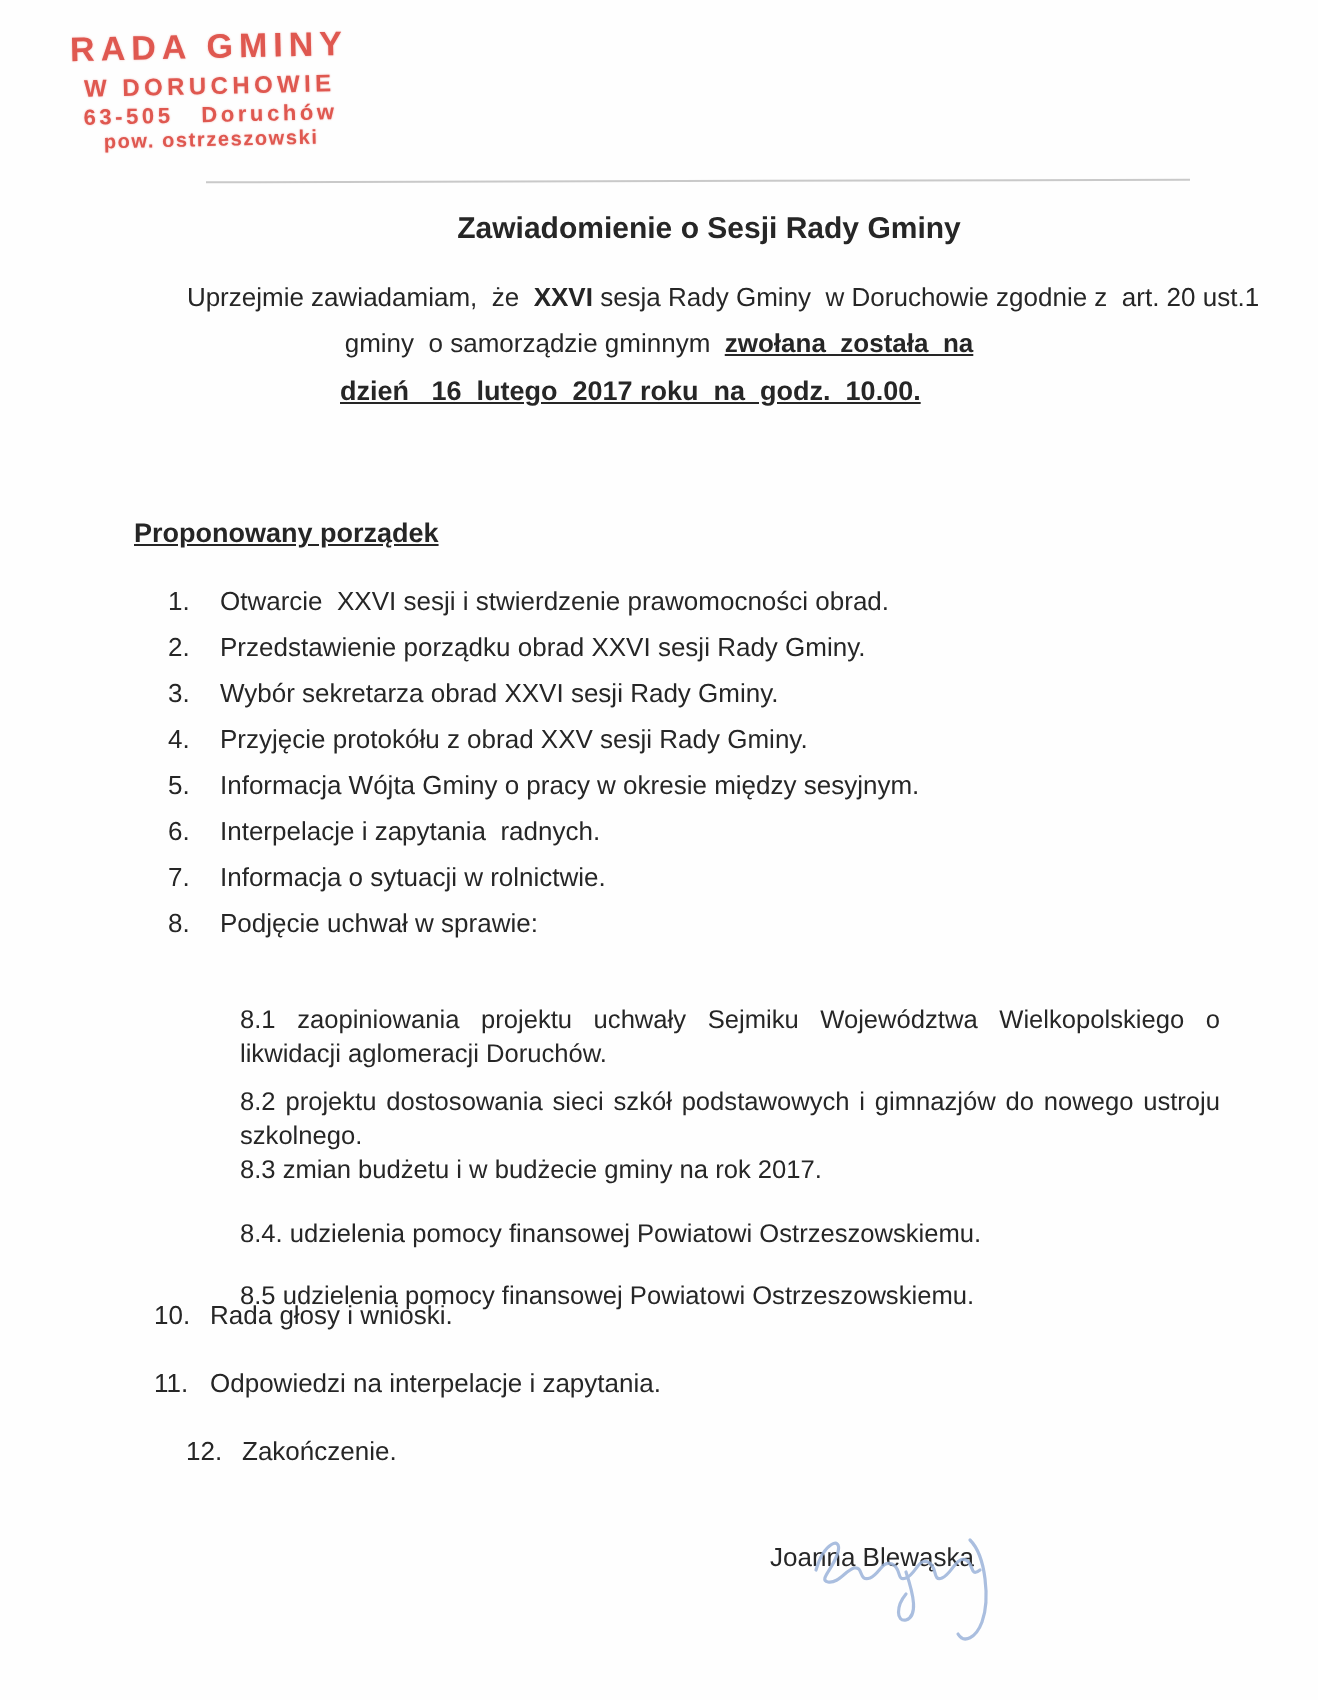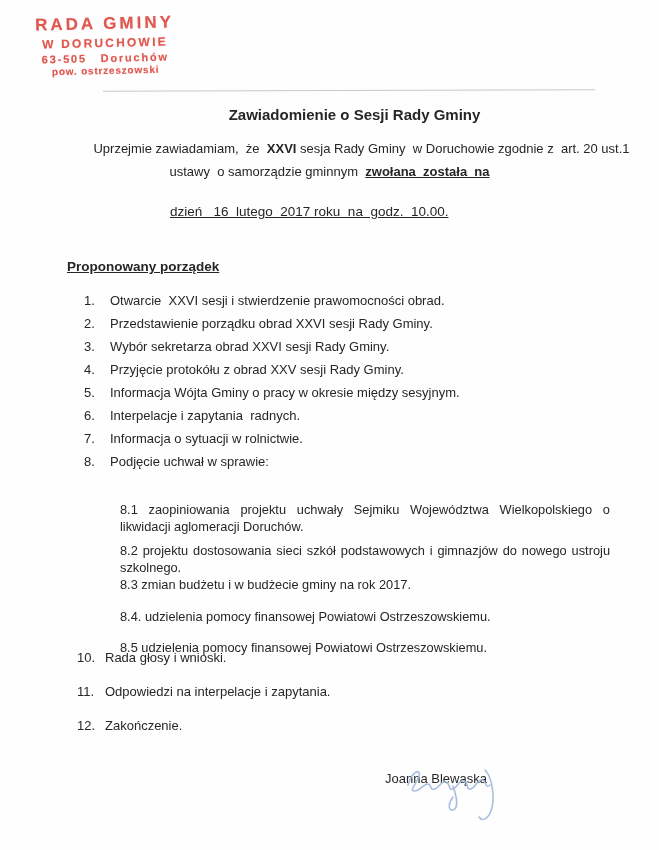--- a/index.html
+++ b/index.html
@@ -27,22 +27,22 @@
                background:#c9c9c9; transform:rotate(-.15deg); }
 
   .title { position:absolute; left:0; top:106px; width:100%;
            text-align:center; font-size:15px; font-weight:bold;padding-left:25px; }
 
   .intro1 { position:absolute; left:0; top:141px; width:100%; text-align:center; font-size:13px;padding-left:32px; }
   .intro2 { position:absolute; left:0; top:164px; width:100%; text-align:center; font-size:13px; }
   .b { font-weight:bold; }
   .bu { font-weight:bold; text-decoration:underline; }
 
-  .date-line { position:absolute; left:170px; top:204px; font-size:13.5px;
-               font-weight:normal; text-decoration:underline; }
+  .date-line { position:absolute; left:170px; top:188px; font-size:13.5px;
+               font-weight:bold; text-decoration:underline; }
 
   .location { position:absolute; left:67px; top:226px; font-size:13px; font-weight:bold; }
 
   .agenda-heading { position:absolute; left:67px; top:259px; font-size:13.5px;
                     font-weight:bold; text-decoration:underline; }
 
   .agenda { position:absolute; left:84px; top:293px; font-size:13px; }
   .agenda-item { display:flex; height:23px; line-height:15px; }
   .agenda-item .num { width:26px; flex:none; }
 
@@ -51,21 +51,21 @@
   .sub-1 { top:488px; }
   .sub-2 { top:529px; }
   .sub-3 { top:563px; }
   .sub-4 { top:595px; }
   .sub-5 { top:626px; }
 
   .tail-item { position:absolute; left:77px; font-size:13px; display:flex; }
   .tail-item .num { width:28px; flex:none; }
   .tail-1 { top:650px; }
   .tail-2 { top:684px; }
-  .tail-3 { top:718px; }
+  .tail-3 { top:718px;margin-left:16px; }
 
   .signature { position:absolute; left:350px; top:764px; width:200px;
                text-align:center; font-size:13px; }
   .sig-name { margin-top:7px; transform:translateX(-14px); }
   .sig-ink { position:absolute; left:398px; top:764px; width:115px; height:64px; }
 </style>
 </head>
 <body>
 
 <div class="page">
@@ -75,21 +75,21 @@
     <div class="stamp-l2">W DORUCHOWIE</div>
     <div class="stamp-l3">63-505 Doruchów</div>
     <div class="stamp-l4">pow. ostrzeszowski</div>
   </div>
 
   <div class="scan-line"></div>
 
   <div class="title">Zawiadomienie o Sesji Rady Gminy</div>
 
   <div class="intro1 pre"><span>Uprzejmie zawiadamiam,  że  </span><span class="b">XXVI</span><span> sesja Rady Gminy  w Doruchowie zgodnie z  art. 20 ust.1</span></div>
-  <div class="intro2 pre"><span>ustawy  o samorządzie gminnym  </span><span class="bu">zwołana  została  na</span></div>
+  <div class="intro2 pre"><span>gminy  o samorządzie gminnym  </span><span class="bu">zwołana  została  na</span></div>
 
   <div class="date-line pre">dzień   16  lutego  2017 roku  na  godz.  10.00.</div>
 
 
   <div class="agenda-heading">Proponowany porządek</div>
 
   <div class="agenda">
     <div class="agenda-item">
         <span class="num">1.</span>
         <span class="pre">Otwarcie  XXVI sesji i stwierdzenie prawomocności obrad.</span>

